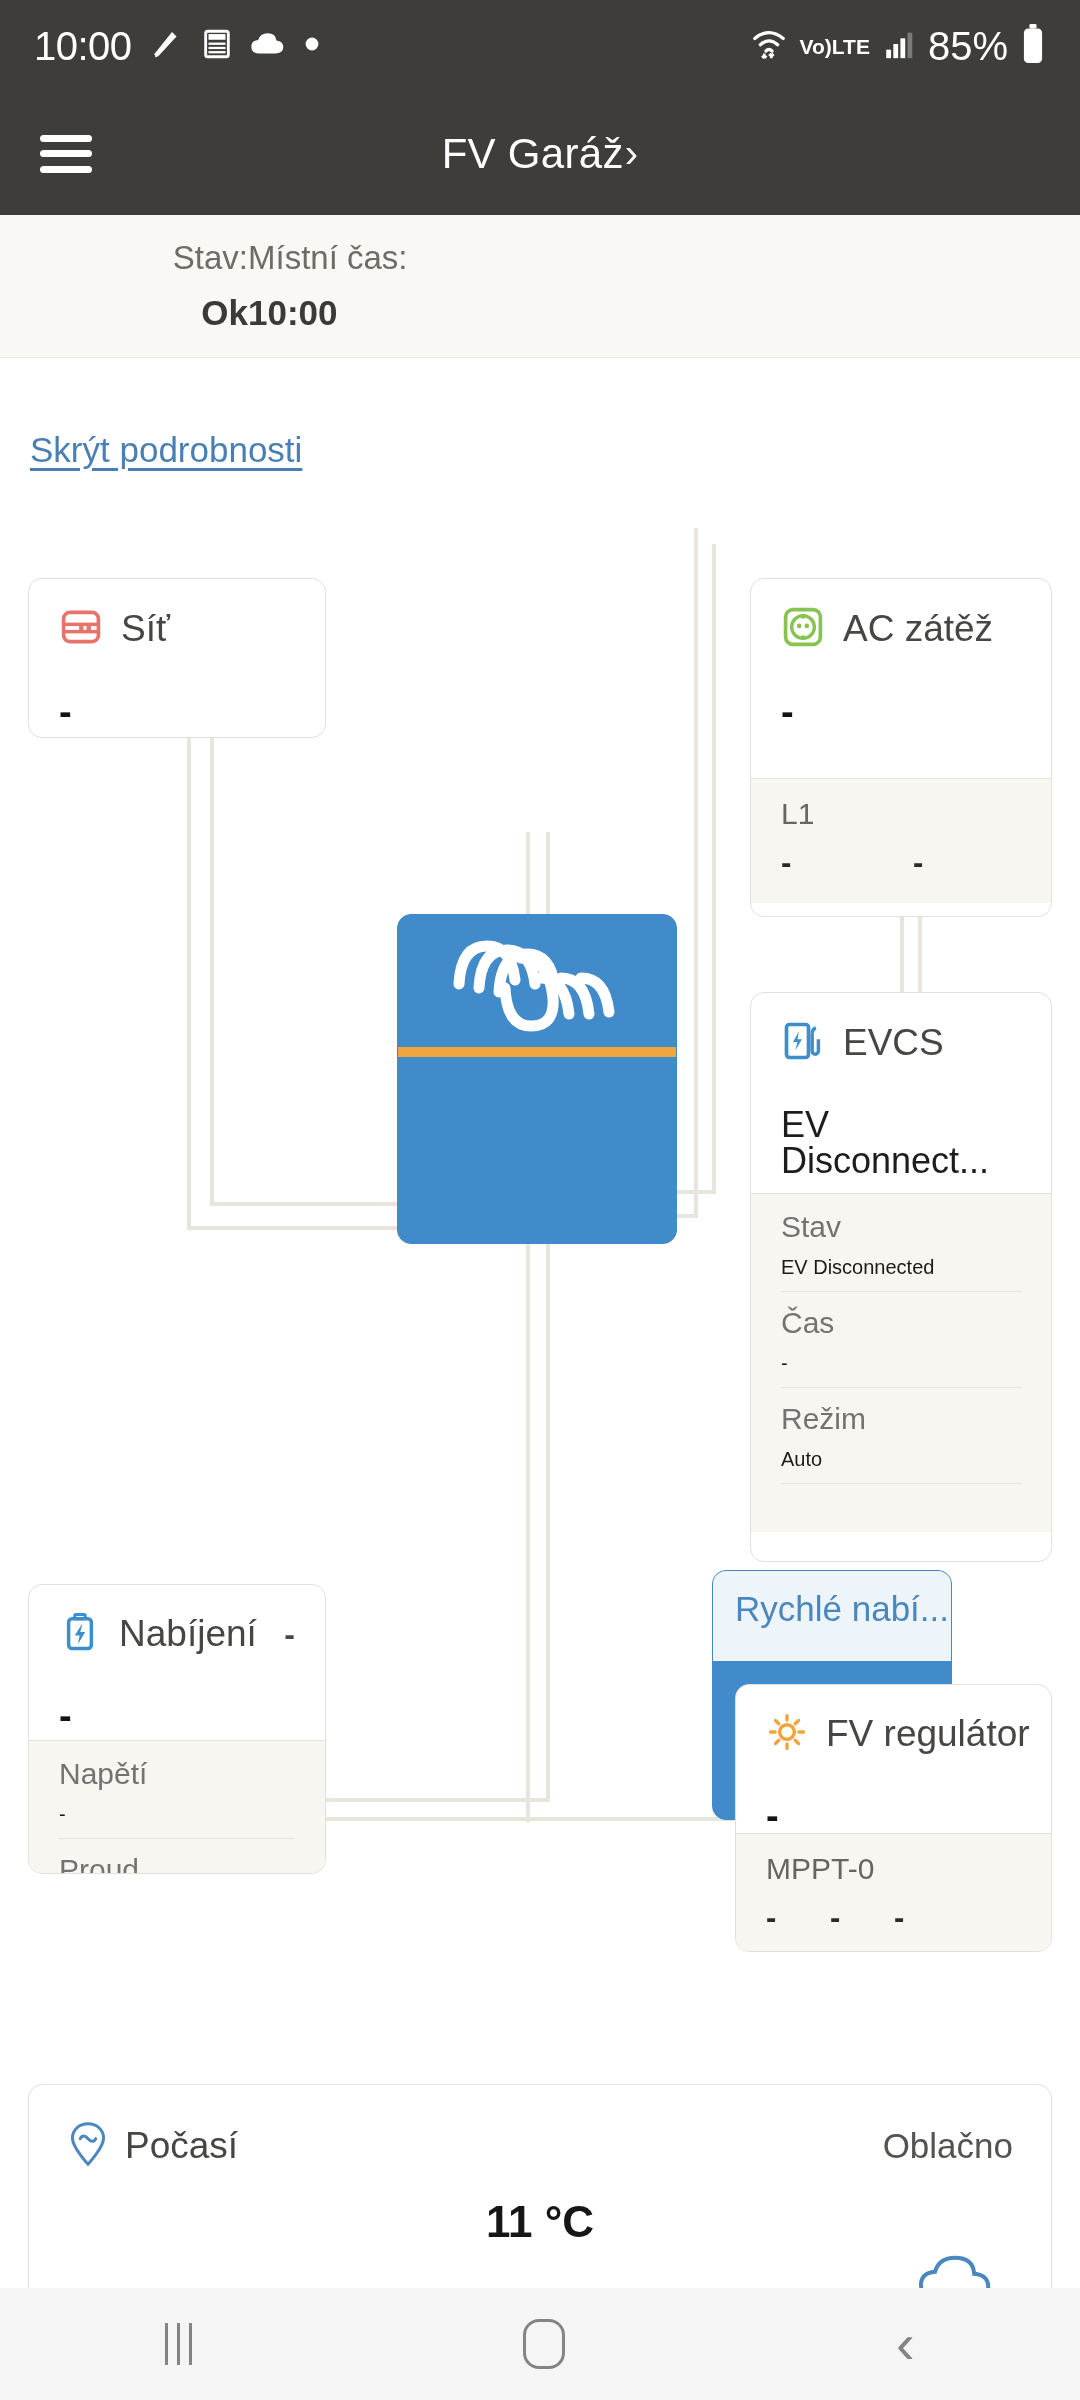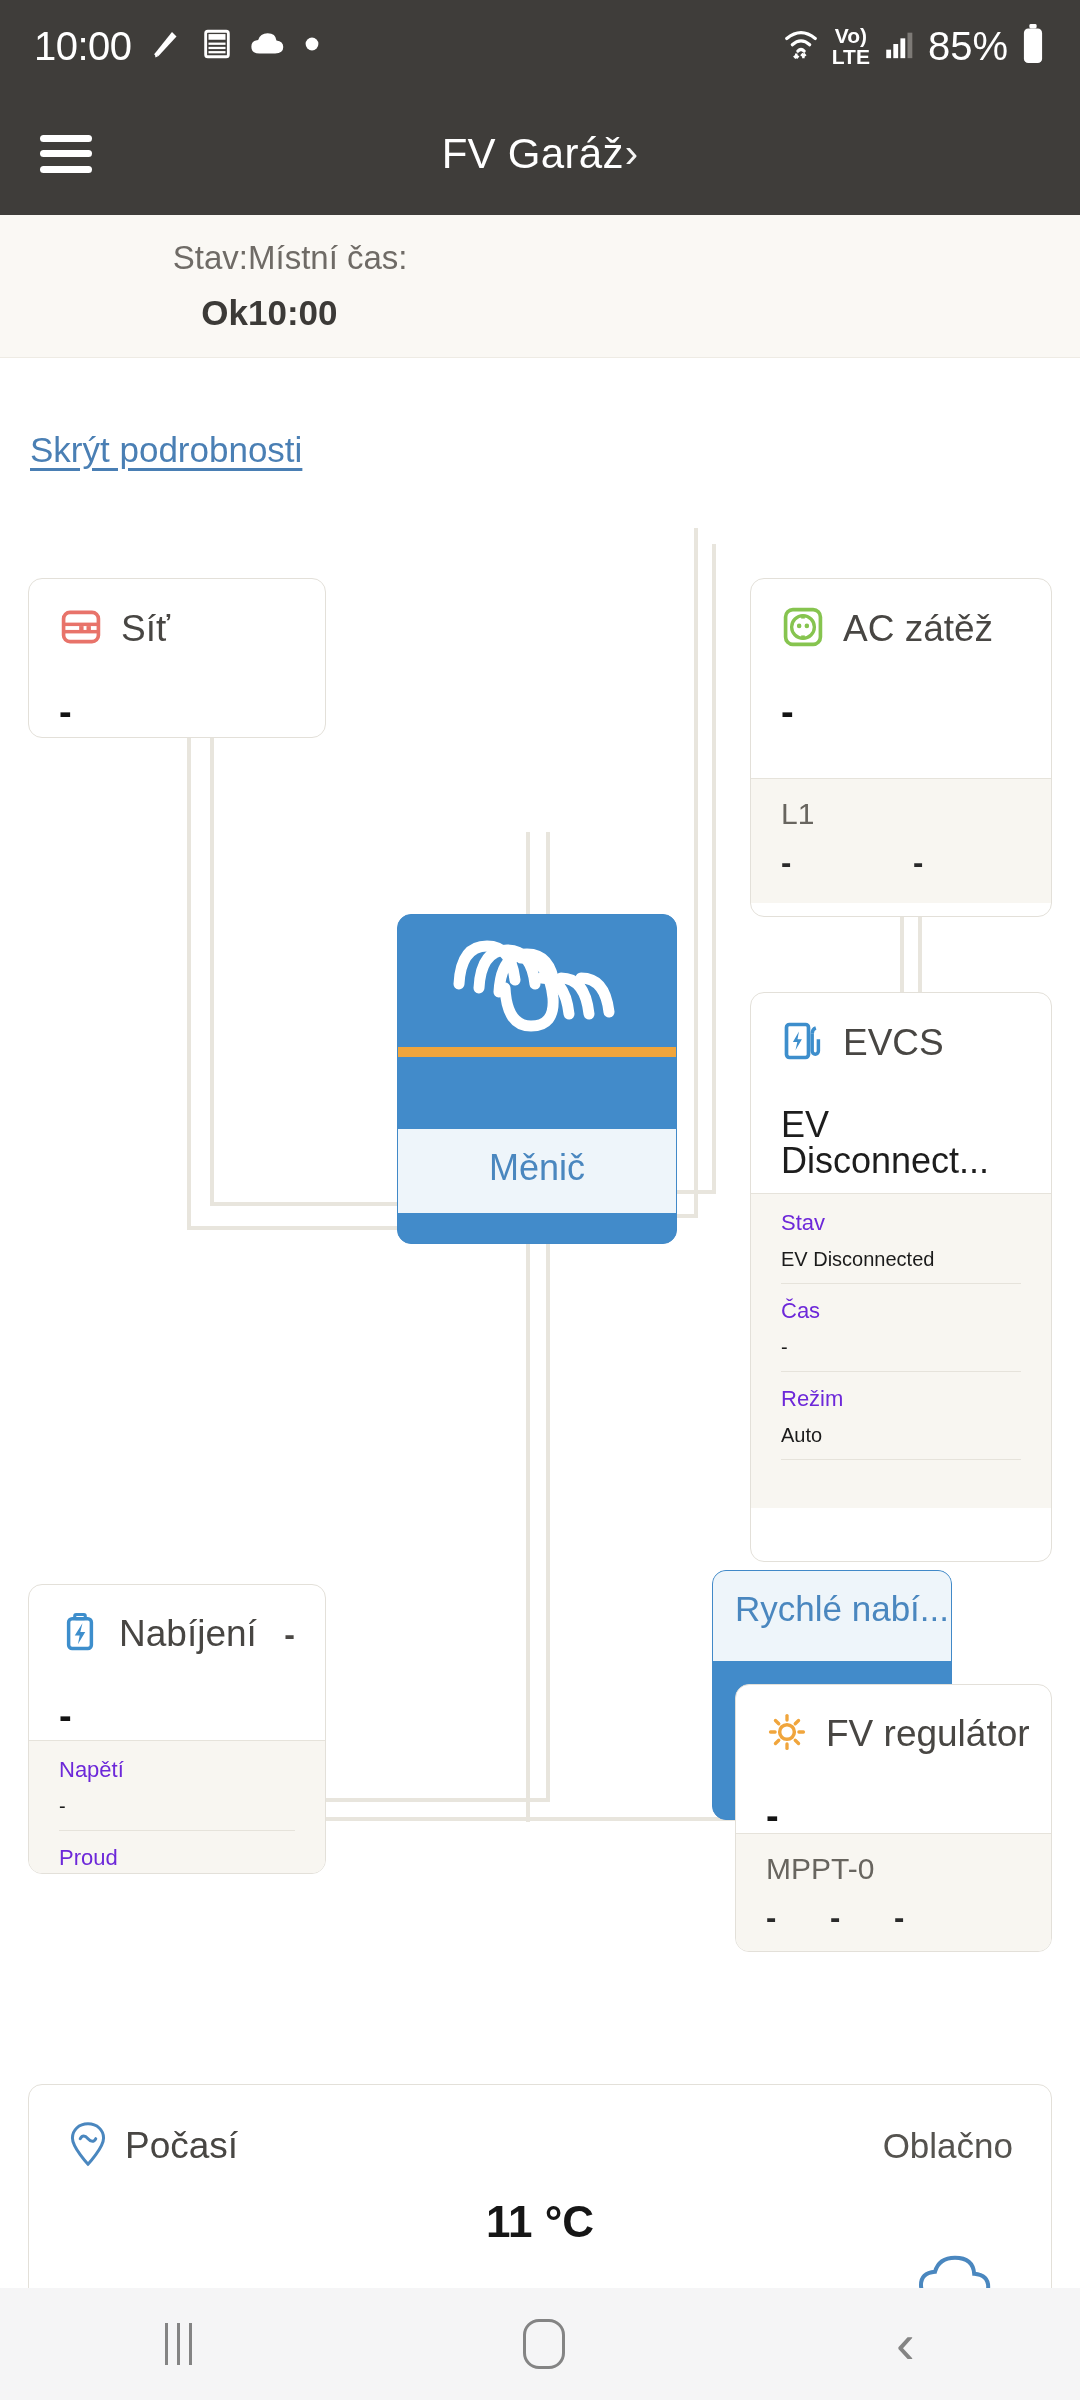--- a/index.html
+++ b/index.html
@@ -89,21 +89,21 @@
   .card-main.small { font-size: 36px; font-weight: 400; color: #1d1d1d; }
   .card-foot {
     background: #f8f6f1; border-top: 1.5px solid #e6e3db;
     padding: 18px 30px 22px 30px;
   }
   .foot-label { font-size: 30px; color: #68655f; font-weight: 400; }
   .foot-values { display: flex; margin-top: 14px; }
   .foot-values span { font-size: 31px; color: #2a2a2a; font-weight: 700; }
   .kv { padding: 14px 0 12px 0; border-top: 1.5px solid #e6e3db; }
   .kv:first-child { border-top: none; padding-top: 4px; }
-  .kv-label { font-size: 22px; color: #6d28d9; font-weight: 400; }
+  .kv-label { font-size: 30px; color: #737373; font-weight: 400; }
   .kv-value { font-size: 20px; color: #1b1b1b; font-weight: 400; margin-top: 12px; }
 
   
   .inverter {
     position: absolute;
     border-radius: 14px; overflow: hidden;
     border: 1.5px solid #4189c8;
     background: #428bca;
   }
   .inv-logo { height: 132px; display: flex; align-items: center; justify-content: center; }
@@ -191,21 +191,21 @@
     <div class="sb-right">
       <span>
         <svg width="38" height="38" viewBox="0 0 24 24">
             <path d="M3 8.5 Q12 1 21 8.5" fill="none" stroke="#fff" stroke-width="2" stroke-linecap="round"></path>
             <path d="M6.5 12.5 Q12 7.5 17.5 12.5" fill="none" stroke="#fff" stroke-width="2" stroke-linecap="round"></path>
             <path d="M10 16.5 Q12 14.5 14 16.5" fill="none" stroke="#fff" stroke-width="2" stroke-linecap="round"></path>
             <path d="M9 18 l0 3 M9 21 l-1.4 -1.6 M9 21 l1.4 -1.6" stroke="#fff" stroke-width="1.6" fill="none"></path>
             <path d="M13.5 21 l0 -3 M13.5 18 l-1.4 1.6 M13.5 18 l1.4 1.6" stroke="#fff" stroke-width="1.6" fill="none"></path>
           </svg>
       </span>
-      <span style="display:flex;flex-direction:column;align-items:center;line-height:1;">
+      <span style="display:flex;align-items:center;line-height:1;">
         <span style="font-size:21px;font-weight:700;">Vo)</span>
         <span style="font-size:21px;font-weight:700;">LTE</span>
       </span>
       <span>
         <svg width="34" height="34" viewBox="0 0 24 24">
           <rect x="3" y="16" width="3.4" height="6" fill="#fff"></rect>
           <rect x="8" y="12" width="3.4" height="10" fill="#fff"></rect>
           <rect x="13" y="8" width="3.4" height="14" fill="#fff"></rect>
           <rect x="18" y="4" width="3.4" height="18" fill="#7d7a76"></rect>
         </svg>
@@ -355,21 +355,20 @@
             <path d="M62 66 Q64 28 90 28 Q114 28 118 62"></path>
             <path d="M84 32 Q112 32 116 72 Q118 100 94 100 Q70 100 68 62"></path>
             <path d="M104 52 Q128 52 132 88"></path>
             <path d="M124 52 Q148 52 152 88"></path>
             <path d="M144 52 Q168 52 172 86"></path>
           </g>
         </svg>
       </div>
       <div class="inv-divider"></div>
       <div class="inv-spacer"></div>
-      <div class="inv-foot">Měnič</div>
     </div>
 
     <div class="card" style="left:28px; top:1060px; width:298px; height:290px;">
       <div class="card-body" style="height:155px;">
         <div class="card-head">
           <span>
             <svg width="42" height="42" viewBox="0 0 24 24">
               <rect x="9" y="2" width="6" height="2.4" rx="0.8" fill="none" stroke="#3d8ecc" stroke-width="1.8"></rect>
               <rect x="5.5" y="4.4" width="13" height="17" rx="2" fill="none" stroke="#3d8ecc" stroke-width="2"></rect>
               <path d="M13.4 7 L9 14 L11.8 14 L10.8 19 L15 12 L12.2 12 Z" fill="#3d8ecc"></path>

